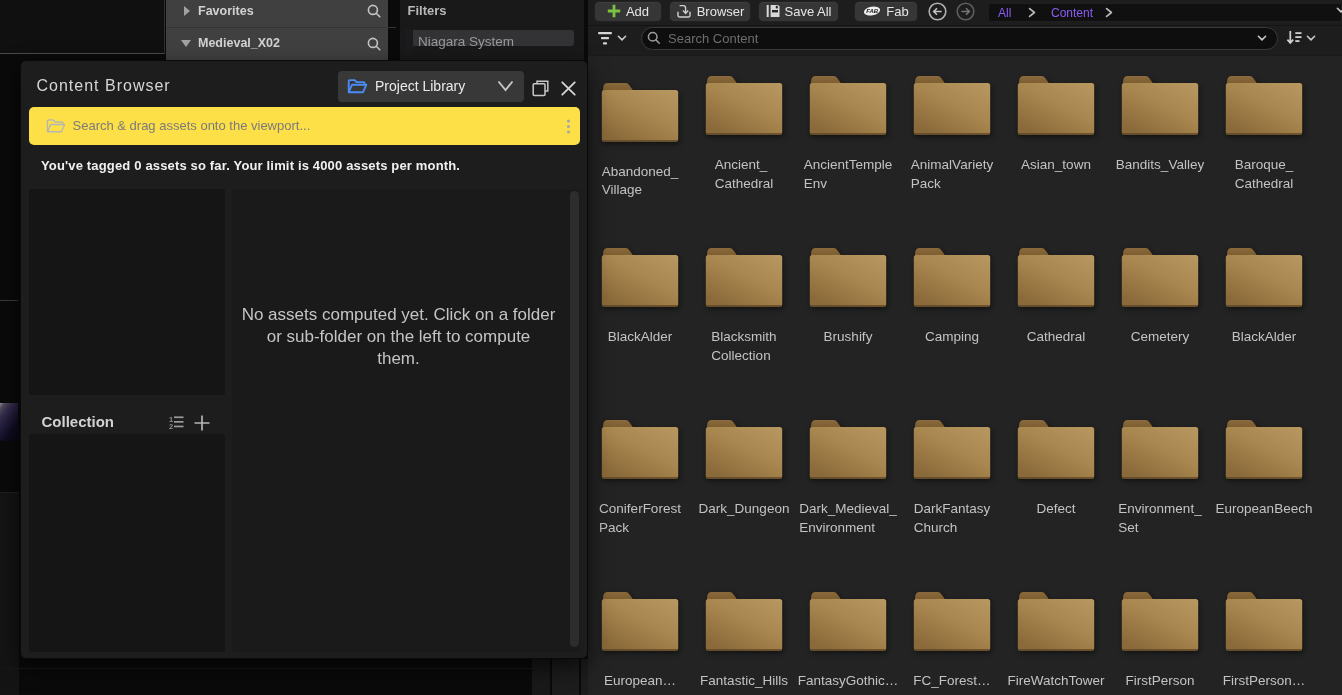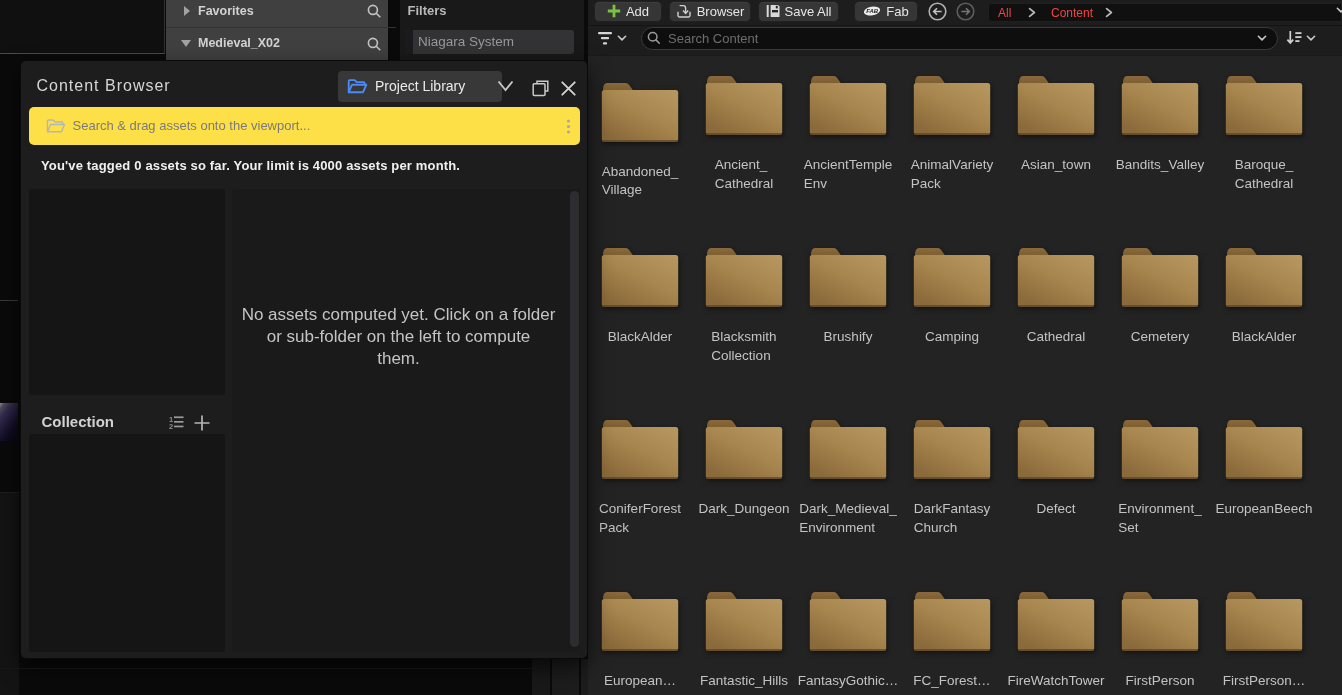--- a/index.html
+++ b/index.html
@@ -7,62 +7,62 @@
 svg { display:block; }
 
 
 #panel { left:588px; top:0; width:754px; height:695px; background:#232323; }
 #tb { left:0; top:0; width:754px; height:56px; background:#1d1d1d; border-bottom:1px solid #1a1a1a; }
 #crumbzone { left:400px; top:2.5px; width:354px; height:19px; background:#101010; border-radius:4px 0 0 4px; box-shadow:inset 0 0 0 1px #1f1f1f; }
 #tb1sep { left:0; top:24.5px; width:754px; height:1px; background:#141414; }
 .btn { position:absolute; top:0.5px; height:21.5px; background:#363636; border:1px solid #212121;
   border-radius:5px; color:#e6e6e6; font-size:13px; display:flex; align-items:center;
   justify-content:center; gap:5px; box-shadow:inset 0 1px 0 rgba(255,255,255,0.04); }
-.crumb { position:absolute; top:0; height:25px; display:flex; align-items:center; color:#ef4444; font-size:12px; }
+.crumb { position:absolute; top:0; height:25px; display:flex; align-items:center; color:#8b5cf6; font-size:12px; }
 #pill { left:53px; top:26.5px; width:637px; height:23.5px; background:#0e0e0e;
   border:1px solid #3a3a3a; border-radius:12px; display:flex; align-items:center; }
 #pill .ph { color:#6d6d6d; font-size:13px; margin-left:7px; }
 
 
 .tile { position:absolute; width:104px; text-align:center; }
 .fsvg { display:block; margin:0 auto; filter:drop-shadow(1px 2.5px 2.5px rgba(0,0,0,0.5)); }
 .lbl { position:absolute; left:-6px; right:-6px; top:81px; text-align:center;
   font-size:13.5px; line-height:18.4px; color:#c3c3c3; }
 .lbl span { display:inline-block; text-align:left; }
 
 
 #corner { left:0; top:0; width:165px; height:54px; background:#101011;
   border-bottom:1.5px solid #4b4b4b; border-right:1px solid #2f2f2f; }
 #fav { left:165.5px; top:0; width:222px; height:59.5px; background:#404040; }
 #favsep { left:0px; top:26.5px; width:230px; height:1px; background:#333336; }
 .tri-r { width:0; height:0; border-left:6.8px solid #a2a2a2; border-top:5.2px solid transparent; border-bottom:5.2px solid transparent; }
 .tri-d { width:0; height:0; border-top:7px solid #a2a2a2; border-left:5.5px solid transparent; border-right:5.5px solid transparent; }
 #filters { left:399.5px; top:0; width:184px; height:59.5px; background:#191919; }
-#finput { left:5px; top:30px; width:169px; height:24px; background:#333335; border-radius:3px; }
+#finput { left:5px; top:30px; width:169px; height:16px; background:#333335; border-radius:3px; }
 #fnotch { left:0; top:0; width:8.5px; height:24px; background:#1b1b1d; border-radius:3px 0 0 3px; }
 
 
 #lline { left:0; top:299.5px; width:18px; height:1.5px; background:#3a3a3a; }
 #thumb { left:0; top:403px; width:18px; height:38px;
   background:linear-gradient(130deg,#8e8e98 0%,#504a5c 10%,#342b4c 26%,#201a38 48%,#100c20 70%,#080612 100%); }
 #llower { left:0; top:492px; width:19px; height:203px; background:#141415; border-top:1.5px solid #1f1f20; }
 
 
 #bs1 { left:532px; top:658.5px; width:18px; height:36.5px; background:#191919; }
 #bv1 { left:550px; top:658.5px; width:1.5px; height:36.5px; background:#0a0a0a; }
 #bs2 { left:551.5px; top:658.5px; width:27.5px; height:36.5px; background:#1d1d1e; }
 #bv2 { left:579px; top:658.5px; width:1.5px; height:36.5px; background:#0a0a0a; }
 #bs3 { left:580.5px; top:658.5px; width:7.5px; height:36.5px; background:#1d1d1e; }
 #bh1 { left:0; top:668px; width:532px; height:1px; background:#18181a; }
 
 
 #popup { left:19.5px; top:60px; width:568px; height:598.5px; background:#1d1d1e;
   border:1px solid #0a0a0a; border-radius:6px; box-shadow:0 8px 22px rgba(0,0,0,0.65);
   overflow:hidden; }
-#pl-btn { left:317.5px; top:9.5px; width:164px; height:31px; background:#383839;
+#pl-btn { left:317.5px; top:9.5px; width:186px; height:31px; background:#383839;
   border-radius:4px; display:flex; align-items:center; }
 #strip { left:8px; top:46px; width:551px; height:37.5px; background:#fde047; border-radius:5px;
   display:flex; align-items:center; }
 #tree { left:8.5px; top:128px; width:195.5px; height:206px; background:#151516; border-radius:2px; }
 #collhead { left:8.5px; top:338.5px; width:195.5px; height:34.5px; }
 #collbody { left:8.5px; top:373px; width:195.5px; height:217.5px; background:#151516; border-radius:2px; }
 #pane { left:211px; top:128px; width:348px; height:462.5px; background:#1a1a1b; border-radius:2px; }
 #pscroll { position:absolute; right:1px; top:2px; width:8.5px; height:456px; background:#2d2d30; border-radius:4.5px; }
 #nomsg { position:absolute; left:0; right:14px; top:115px; text-align:center; color:#c4c4c4;
   font-size:17px; line-height:21.8px; }

